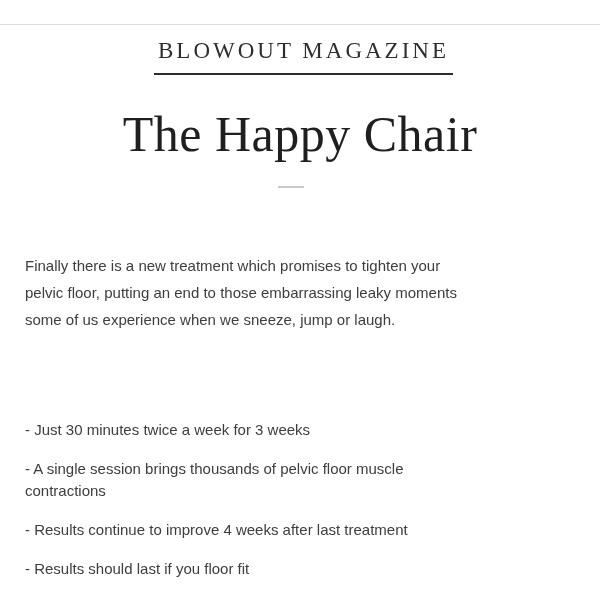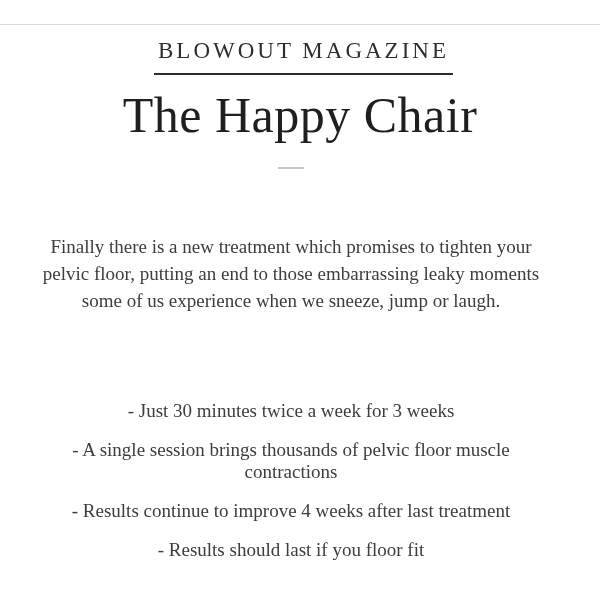--- a/index.html
+++ b/index.html
@@ -29,44 +29,43 @@
     font-family: "Liberation Serif", "DejaVu Serif", serif;
     font-size: 23px;
     letter-spacing: 3px;
     color: #2e2e2e;
     padding: 0 4px 9px 4px;
     border-bottom: 2px solid #2d2d2d;
     white-space: nowrap;
     cursor: pointer;
   }
   .article-title {
-    margin-top: 11px;
+    margin-top: 30px;
     text-align: center;
     font-family: "Liberation Serif", "DejaVu Serif", serif;
     font-weight: normal;
     font-size: 50px;
     line-height: 58px;
     color: #1f1f1f;
     letter-spacing: 0.5px;
     padding-left: 18px;
   }
   .title-divider {
     margin: 23px auto 0 auto;
     width: 26px;
     height: 2px;
     background: #c9c9c9;
   }
   .article-body {
     margin-top: 64px;
     padding-left: 25px;
     padding-right: 25px;
-    font-family: Liberation Serif, serif;
-    font-size: 19px;
+    font-family: Liberation Sans, sans-serif;
+    font-size: 15px;
     color: #3d3d3d;
-    text-align: center;
   }
   .intro {
     line-height: 27px;
     white-space: pre-line;
   }
   .bullet-list {
     margin-top: 86px;
   }
   .bullet-item {
     line-height: 22px;

